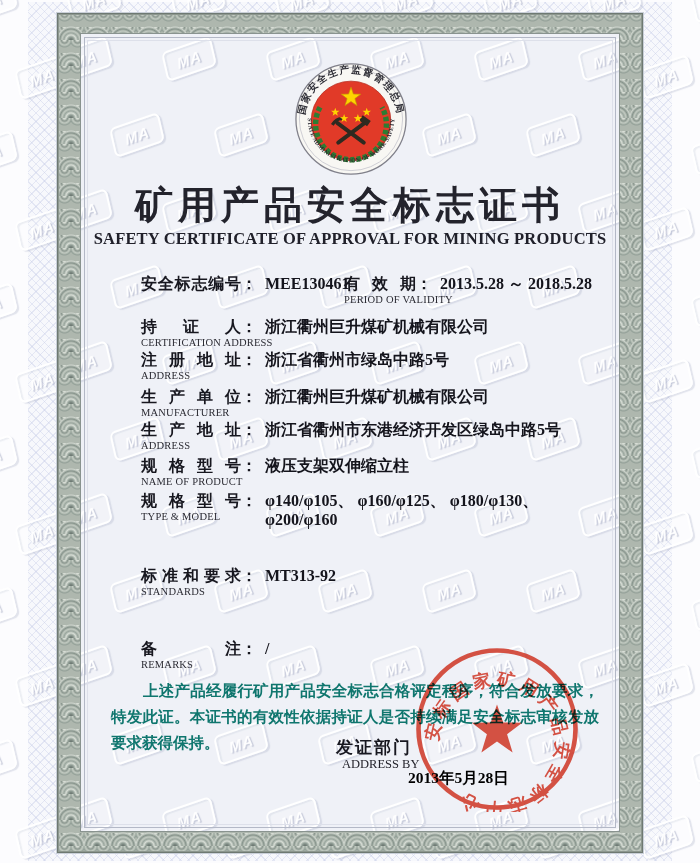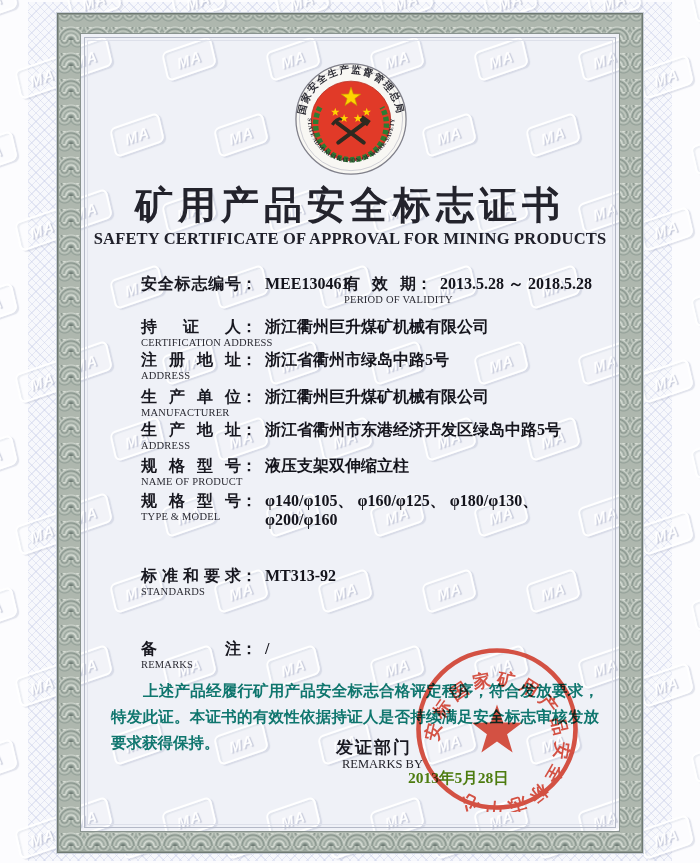--- a/index.html
+++ b/index.html
@@ -64,21 +64,21 @@
   .ar-left{position:absolute;left:0;top:0;}
   .ar-right{position:absolute;left:203px;top:0;}
 
   .statement{position:absolute;left:30px;top:644px;width:488px;
     font-size:15.5px;font-weight:700;line-height:26px;text-indent:32px;
     color:#0f766e;text-align:justify;}
 
   .issued-cn{position:absolute;left:255px;top:702px;font-size:17px;font-weight:bold;
     letter-spacing:2px;color:#17171f;}
   .issued-en{position:absolute;left:261px;top:723px;font-size:12.5px;color:#23232b;}
-  .issue-date{position:absolute;left:327px;top:734px;font-size:15.5px;font-weight:600;color:#4d7c0f;}
+  .issue-date{position:absolute;left:327px;top:734px;font-size:15.5px;font-weight:600;color:#000000;}
 
   .seal{position:absolute;left:333px;top:612px;mix-blend-mode:multiply;opacity:.88;}
 </style>
 </head>
 <body>
 
 <div class="page">
 
   <div class="margin-pattern"></div>
   <div class="wm-layer" id="wm-outer">
@@ -616,21 +616,21 @@
       </div>
       <div class="frow" style="top:605px">
         <span class="flabel"><span class="jl">备注</span><span class="colon">：</span></span>
         <span class="fvalue">/</span>
         <div class="fsub">REMARKS</div>
       </div>
 
       <div class="statement">上述产品经履行矿用产品安全标志合格评定程序，符合发放要求，特发此证。本证书的有效性依据持证人是否持续满足安全标志审核发放要求获得保持。</div>
 
       <div class="issued-cn">发证部门</div>
-      <div class="issued-en">REMARKS BY</div>
+      <div class="issued-en">ADDRESS BY</div>
       <div class="issue-date">2013年5月28日</div>
 
       <svg class="seal" width="166" height="166" viewBox="0 0 166 166">
         <defs>
           <path id="sealRing" d="M 24,98 A 59,59 0 1 1 142,98 A 59,59 0 0 1 24,98" fill="none"></path>
         </defs>
         <circle cx="83" cy="83" r="78.5" fill="none" stroke="#cf3a2a" stroke-width="4.6"></circle>
         <use href="#star" transform="translate(83,85) scale(2.95)" fill="#cf3a2a"></use>
         <text font-size="17.5" font-weight="bold" fill="#cf3a2a" letter-spacing="5" font-family="&quot;Liberation Serif&quot;, serif">
           <textPath href="#sealRing" startOffset="2">安标国家矿用产品安全标志中心</textPath>

